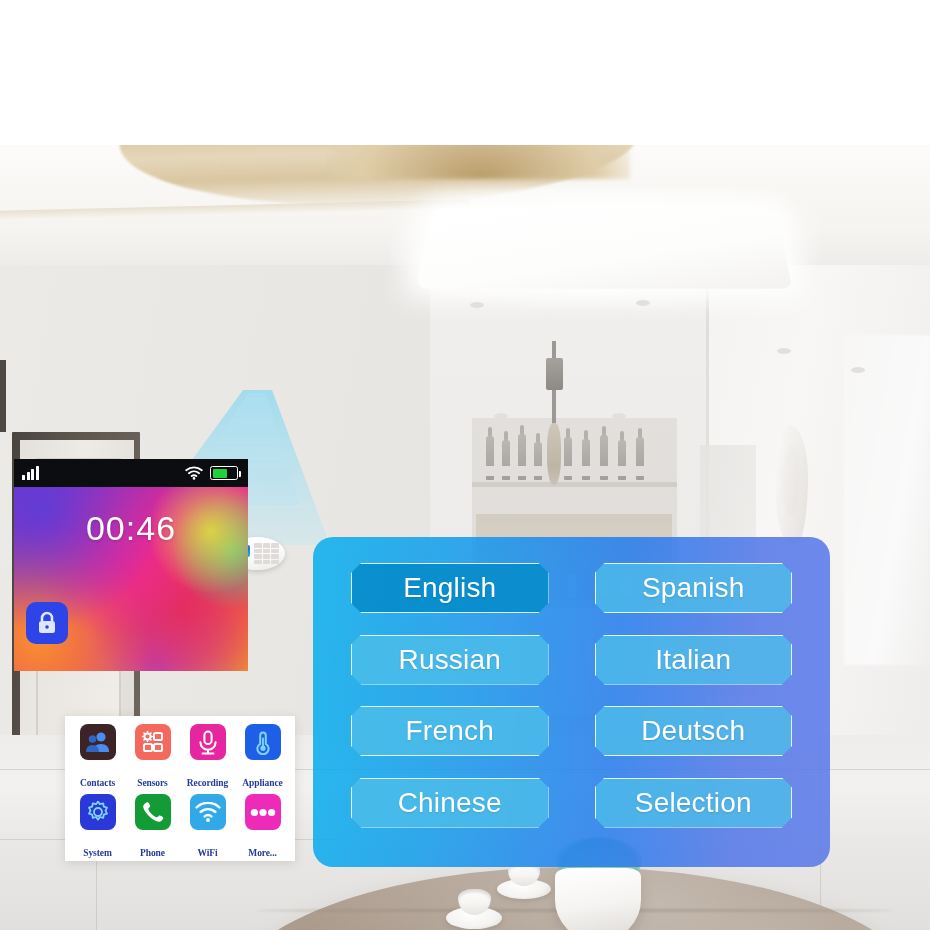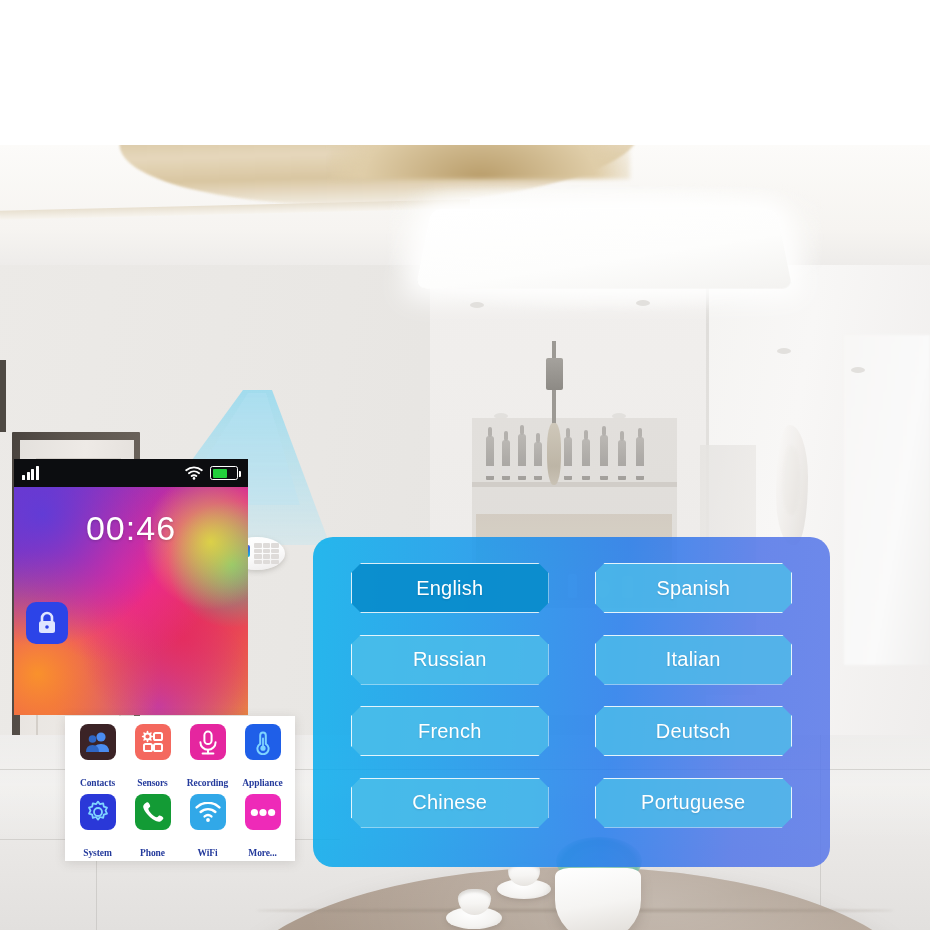--- a/index.html
+++ b/index.html
@@ -287,21 +287,21 @@
     width: 28px; height: 14px; border: 1.6px solid #ffffff; border-radius: 2.5px;
     position: relative; padding: 1.5px;
   }
   .battery::after {
     content:""; position: absolute; right: -4px; top: 4px; width: 2.5px; height: 6px;
     background: #ffffff; border-radius: 0 1px 1px 0;
   }
   .battery-fill { height: 100%; width: 62%; background: #22d03c; border-radius: 1px; }
 
   .device-wall {
-    position: absolute; left: 14px; top: 28px; width: 234px; height: 228px;
+    position: absolute; left: 14px; top: 28px; width: 234px; height: 184px;
     overflow: hidden;
     background:
       radial-gradient(circle at 84% 24%, rgba(230,225,60,.85) 0%, rgba(230,225,60,0) 26%),
       radial-gradient(circle at 93% 34%, rgba(60,215,150,.8) 0%, rgba(60,215,150,0) 24%),
       radial-gradient(circle at 12% 12%, rgba(95,60,215,.95) 0%, rgba(95,60,215,0) 46%),
       radial-gradient(circle at 44% 34%, rgba(240,40,150,.95) 0%, rgba(240,40,150,0) 50%),
       radial-gradient(circle at 72% 66%, rgba(230,40,90,.8) 0%, rgba(230,40,90,0) 46%),
       radial-gradient(circle at 10% 82%, rgba(250,150,40,.95) 0%, rgba(250,150,40,0) 44%),
       radial-gradient(circle at 62% 96%, rgba(170,50,220,.7) 0%, rgba(170,50,220,0) 40%),
       linear-gradient(150deg, #7a33c8 0%, #e22a8e 42%, #e8425f 66%, #f09030 100%);
@@ -357,21 +357,21 @@
     padding: 26px 38px;
     display: grid;
     grid-template-columns: 1fr 1fr;
     grid-auto-rows: 1fr;
     column-gap: 46px; row-gap: 8px;
     align-content: center;
   }
   .lang-btn {
     display: flex; align-items: center; justify-content: center;
     height: 50px;
-    color: #ffffff; font-size: 20px; font-weight: 400;
+    color: #ffffff; font-size: 28px; font-weight: 400;
     letter-spacing: .2px;
     position: relative;
     background: rgba(77,190,232,.78);
     border: 1px solid rgba(255,255,255,.85);
     clip-path: polygon(10px 0, calc(100% - 10px) 0, 100% 10px, 100% calc(100% - 10px),
                        calc(100% - 10px) 100%, 10px 100%, 0 calc(100% - 10px), 0 10px);
     text-shadow: 0 1px 2px rgba(0,0,0,.12);
   }
   .lang-btn.selected {
     background: rgba(9,140,204,.92);
@@ -661,18 +661,18 @@
       <div class="lang-btn">
           <span>French</span>
         </div>
       <div class="lang-btn">
           <span>Deutsch</span>
         </div>
       <div class="lang-btn">
           <span>Chinese</span>
         </div>
       <div class="lang-btn">
-          <span>Portuguese</span>
+          <span>Selection</span>
         </div>
     </div>
 
   </div>
 </div>
 
 </body></html>

